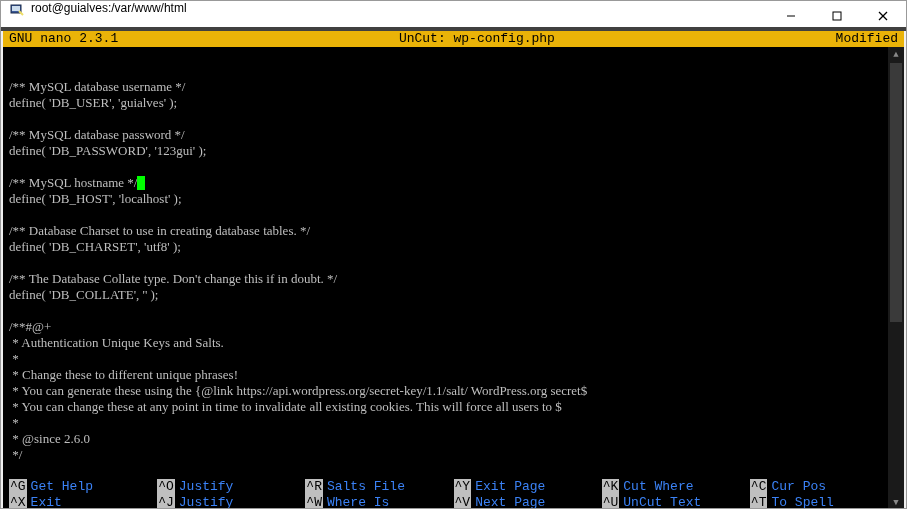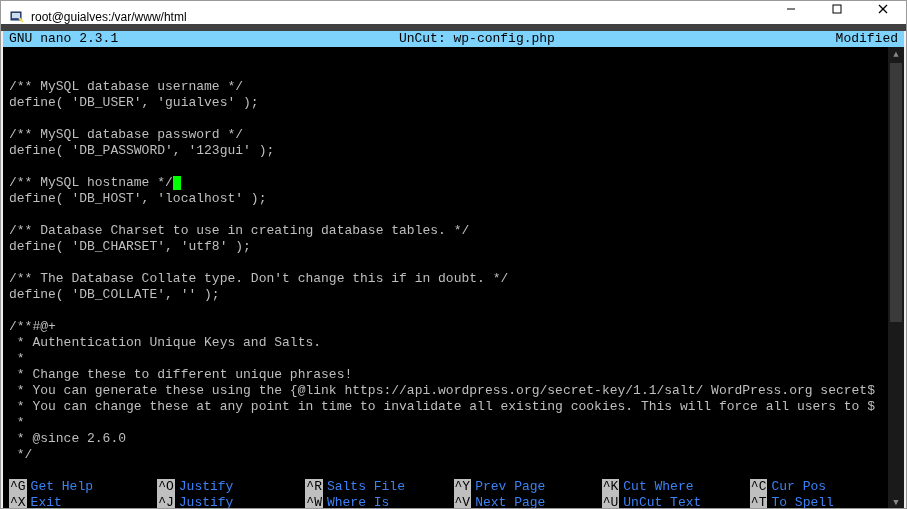--- a/index.html
+++ b/index.html
@@ -8,24 +8,24 @@
     background: #f0f0f0;
     width: 907px;
     height: 509px;
     overflow: hidden;
     display: flex;
     flex-direction: column;
     border: 1px solid #999;
   }
   .titlebar {
     display: flex;
-    align-items: flex-end;
+    align-items: flex-start;
     height: 30px;
     background: #ffffff;
-    border-bottom: 7px solid #404040;
+    border-bottom: 4px solid #404040;
     font-size: 12px;
     color: #000;
   }
   .titlebar .tb-icon {
     width: 16px; height: 16px;
     margin: 0 6px 0 8px;
     display: inline-flex; align-items: center; justify-content: center;
   }
   .titlebar .tb-title { flex: 1; }
   .titlebar .tb-btn {
@@ -43,33 +43,34 @@
     font-size: 13px;
     line-height: 16px;
     color: #bfbfbf;
     display: flex;
     flex-direction: column;
     position: relative;
     margin: 0 2px 2px 2px;
   }
   .statusbar {
     display: flex;
-    background: #7dd3fc;
+    background: #eab308;
     color: #000;
     height: 16px;
   }
   .statusbar .sb-left { padding-left: 6px; }
   .statusbar .sb-center { flex:1; text-align:center; }
   .statusbar .sb-right { padding-right: 6px; }
 
   .editor {
     flex: 1;
     padding: 0 6px;
     white-space: pre;
     overflow: hidden;
+    font-family: Liberation Serif, serif;
   }
   .editor .line { height: 16px; }
   .cursor {
     display: inline-block;
     width: 8px; height: 14px;
     background: #00ff00;
     vertical-align: text-bottom;
   }
 
   .shortcuts {
@@ -153,21 +154,21 @@
         <div class="sc-item">
           <span class="sc-key">^O</span>
           <span class="sc-label">Justify</span>
         </div>
         <div class="sc-item">
           <span class="sc-key">^R</span>
           <span class="sc-label">Salts File</span>
         </div>
         <div class="sc-item">
           <span class="sc-key">^Y</span>
-          <span class="sc-label">Prev Page</span>
+          <span class="sc-label">Exit Page</span>
         </div>
         <div class="sc-item">
           <span class="sc-key">^K</span>
           <span class="sc-label">Cut Where</span>
         </div>
         <div class="sc-item">
           <span class="sc-key">^C</span>
           <span class="sc-label">Cur Pos</span>
         </div>
       </div>

